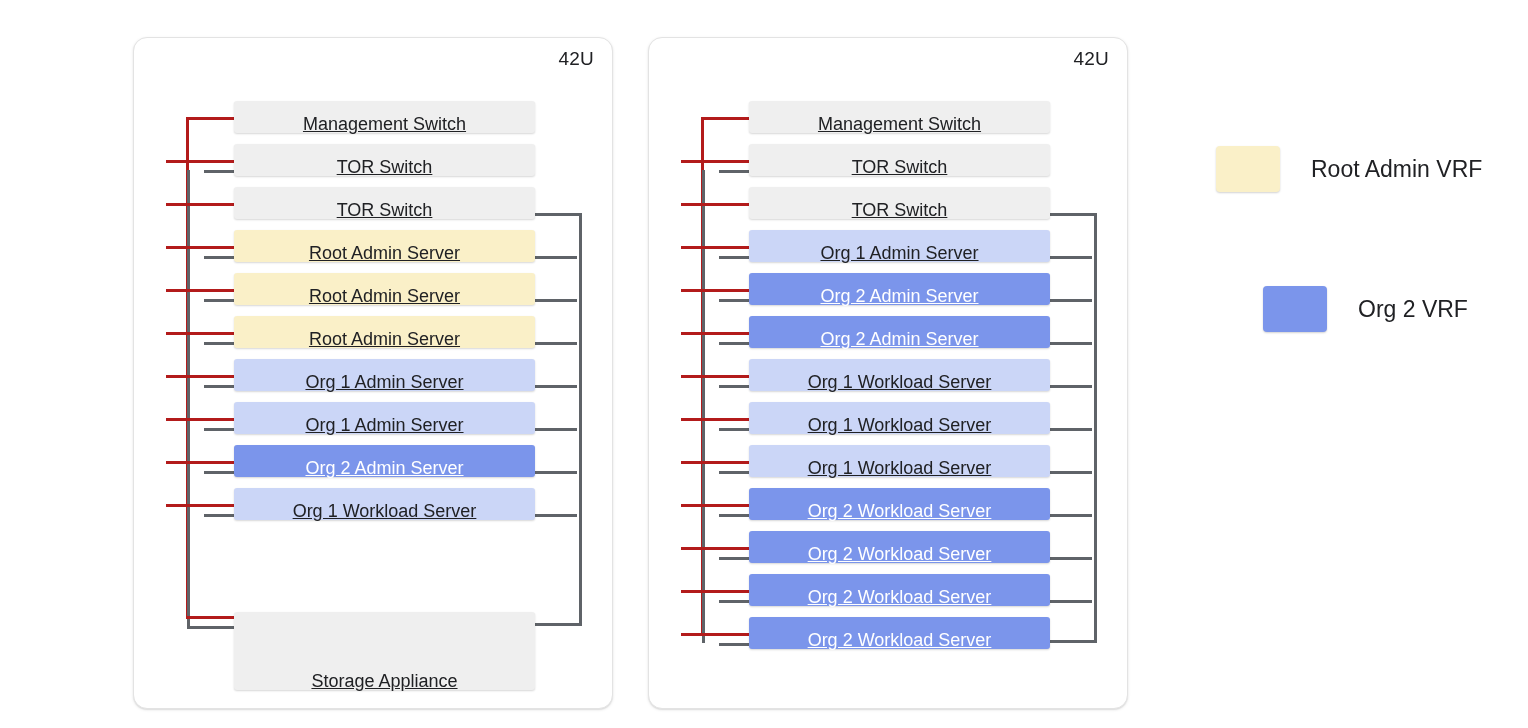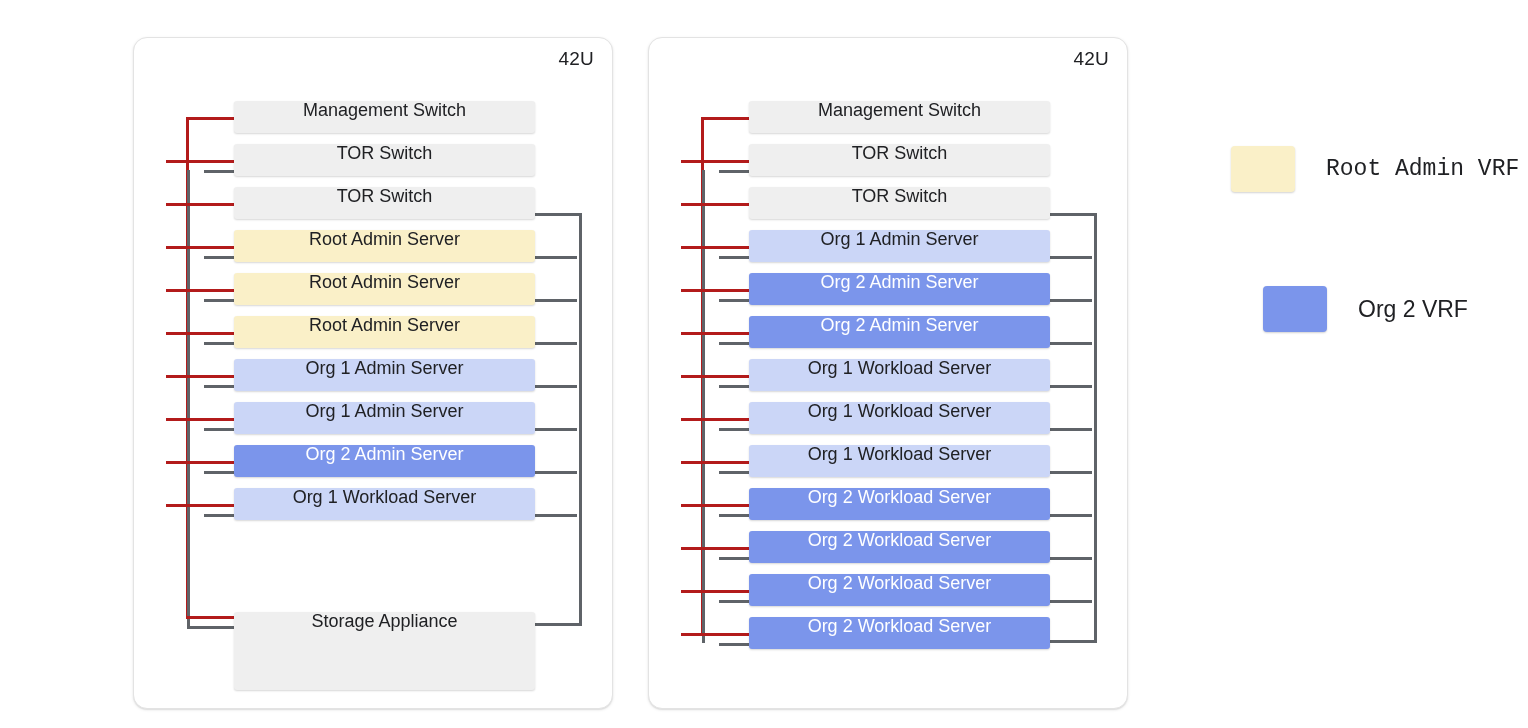--- a/index.html
+++ b/index.html
@@ -27,26 +27,27 @@
     font-size:19px;color:#202124;
     letter-spacing:.2px;
     white-space:nowrap;
   }
 
   
   .dev{
     position:absolute;
     height:32px;
     border-radius:3px;
-    display:flex;align-items:flex-start;justify-content:center;
+    display:flex;align-items:flex-end;justify-content:center;
     font-size:18px;
     line-height:1;
     white-space:nowrap;
     box-shadow:0 1px 2px rgba(0,0,0,.16);
     box-sizing:border-box;
+    text-decoration:underline;
   }
   .dev.tall{height:78px;margin-top:48px;}
   .dev.t-gray{background:#efefef;color:#202124;}
   .dev.t-yellow{background:#faf0c8;color:#202124;}
   .dev.t-blue1{background:#cbd6f7;color:#202124;}
   .dev.t-blue2{background:#7b95eb;color:#ffffff;}
 
   
   .wire{position:absolute;}
   .wire.h{height:0;border-top-width:3px;border-top-style:solid;}
@@ -228,21 +229,21 @@
       </div>
       <div class="dev t-blue2" style="left:749px;top:574px;width:301px;">
         <span>Org 2 Workload Server</span>
       </div>
       <div class="dev t-blue2" style="left:749px;top:617px;width:301px;">
         <span>Org 2 Workload Server</span>
       </div>
     </div>
 
   <div class="legend" id="legend" style="left:1216px;top:146px;width:290px;height:210px;">
-      <div class="legend-row" style="left:15px;top:0px;font-family:Liberation Mono, monospace;">
+      <div class="legend-row" style="left:0px;top:0px;">
         <div class="swatch" style="background:#faf0c8;"></div>
         <div class="legend-label">Root Admin VRF</div>
       </div>
       <div class="legend-row" style="left:0px;top:140px;padding-left:47px;">
         <div class="swatch" style="background:#7b95eb;"></div>
         <div class="legend-label">Org 2 VRF</div>
       </div>
     </div>
 
 </div>

